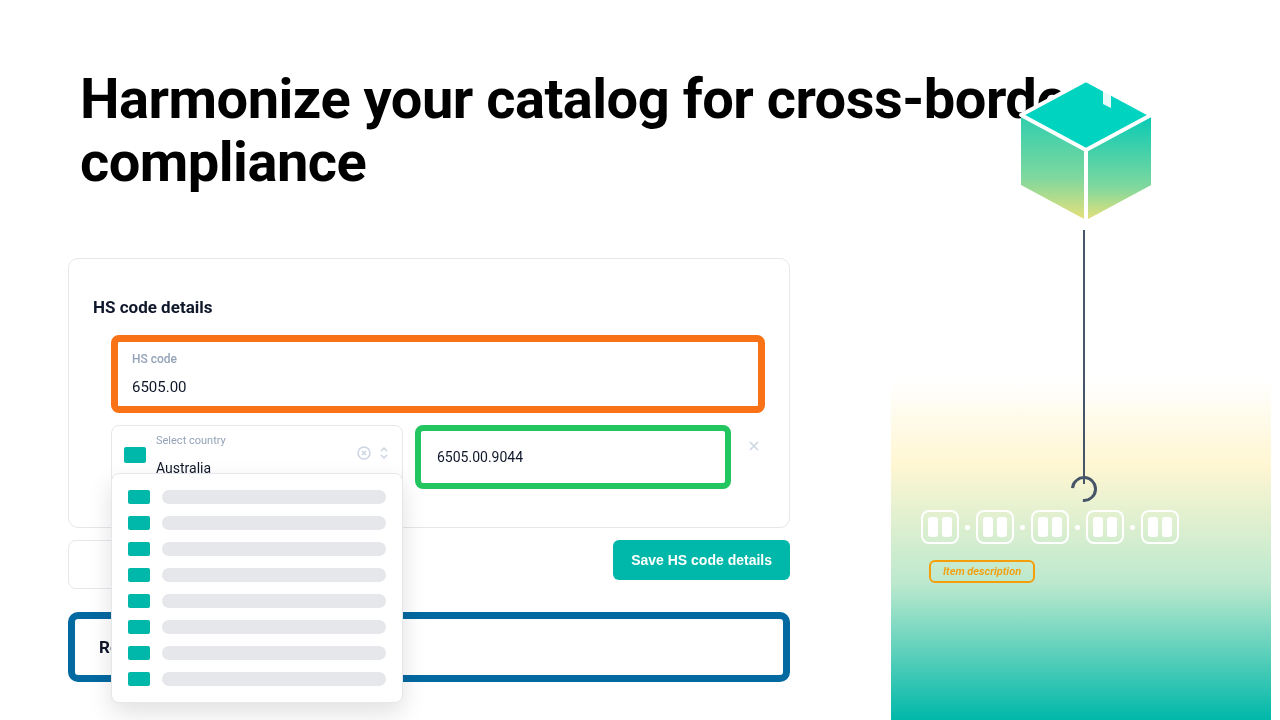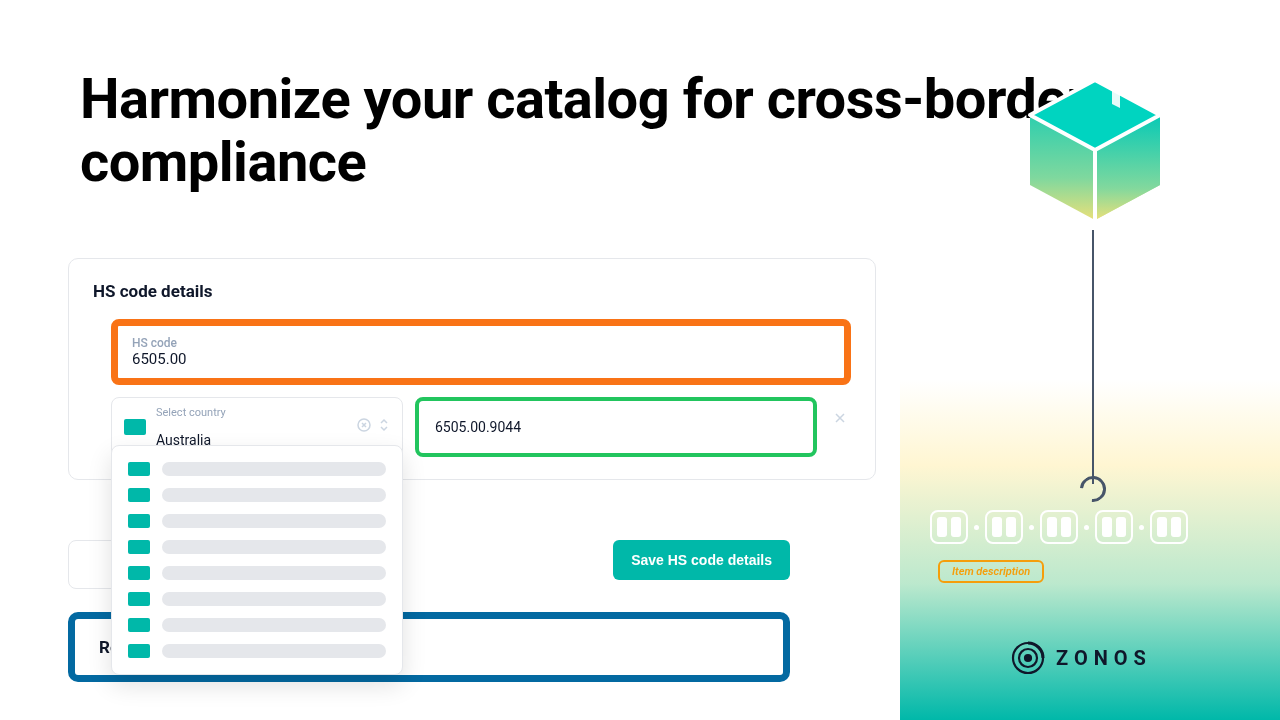--- a/index.html
+++ b/index.html
@@ -1,53 +1,53 @@
 <!DOCTYPE html>
 <html><head>
 <meta charset="utf-8">
 <style>
 * { margin: 0; padding: 0; box-sizing: border-box; }
 body { font-family: -apple-system, BlinkMacSystemFont, 'Segoe UI', Roboto, sans-serif; width: 1280px; height: 720px; background: #fff; overflow: hidden; position: relative; }
 
 .heading { position: absolute; top: 68px; left: 80px; font-size: 56px; font-weight: 700; color: #000; line-height: 1.12; letter-spacing: -0.5px; }
 
-.card { position: absolute; top: 258px; left: 68px; width: 808px; border: 1px solid #e5e7eb; border-radius: 10px; padding: 22px 24px; background: #fff; }
+.card { position: absolute; top: 258px; left: 68px; width: 722px; border: 1px solid #e5e7eb; border-radius: 10px; padding: 38px 24px; background: #fff; }
 .card-title { font-size: 17px; font-weight: 700; color: #0f172a; margin-bottom: 18px; }
 
 .inner-group { margin-left: 18px; }
 
 .hs-input-wrap { border: 7px solid #f97316; border-radius: 8px; padding: 10px 14px; margin-bottom: 12px; background: #fff; }
 .hs-input-label { font-size: 12px; color: #94a3b8; font-weight: 500; }
-.hs-input-value { font-size: 15px; color: #0f172a; margin-top: 0; }
+.hs-input-value { font-size: 15px; color: #0f172a; margin-top: 12px; }
 
 .row { display: flex; gap: 12px; align-items: flex-start; }
 .select-wrap { position: relative; width: 292px; }
 .select-box { border: 1px solid #e5e7eb; border-radius: 8px; padding: 8px 12px; display: flex; align-items: center; gap: 10px; background: #fff; }
 .flag { width: 22px; height: 16px; background: #00b8a9; border-radius: 2px; flex-shrink: 0; }
 .select-text { flex: 1; }
 .select-label { font-size: 11px; color: #94a3b8; }
 .select-value { font-size: 14px; color: #0f172a; margin-top: 13px; }
 .select-icons { display: flex; align-items: center; gap: 6px; color: #cbd5e1; }
 
 .dropdown { position: absolute; top: 48px; left: 0; width: 292px; background: #fff; border: 1px solid #e5e7eb; border-radius: 8px; box-shadow: 0 10px 25px rgba(0,0,0,0.12); padding: 10px 12px; z-index: 10; }
 .dropdown-item { display: flex; align-items: center; gap: 12px; padding: 6px 4px; }
 .dropdown-item .flag { width: 22px; height: 14px; }
 .skel { height: 14px; background: #e5e7eb; border-radius: 7px; flex: 1; }
 
-.code-input { flex: 1; border: 4px solid #22c55e; border-radius: 8px; padding: 18px 16px; font-size: 14px; color: #0f172a; background: #fff; }
+.code-input { flex: 1; border: 6px solid #22c55e; border-radius: 8px; padding: 18px 16px; font-size: 14px; color: #0f172a; background: #fff; }
 .close-x { color: #cbd5e1; font-size: 16px; padding: 14px 4px; display: flex; align-items: center; }
 
 .actions { position: absolute; top: 540px; left: 68px; width: 722px; display: flex; justify-content: space-between; align-items: flex-start; }
 .btn-outline { border: 1px solid #e5e7eb; background: #fff; border-radius: 8px; padding: 14px 22px; width: 320px; text-align: left; color: #fff; }
 .btn-primary { background: #00b8a9; color: #fff; border: none; border-radius: 6px; padding: 12px 18px; font-size: 14px; font-weight: 600; cursor: pointer; }
 
 .card2 { position: absolute; top: 612px; left: 68px; width: 722px; border: 7px solid #0369a1; border-radius: 10px; padding: 18px 24px; background: #fff; }
 .card2-title { font-size: 17px; font-weight: 700; color: #0f172a; }
 
-.right-panel { position: absolute; top: 0; right: 0; width: 380px; height: 720px; }
+.right-panel { position: absolute; top: 0; right: 9px; width: 380px; height: 720px; }
 .gradient-bg { position: absolute; top: 380px; left: 0; width: 380px; height: 340px; background: linear-gradient(to bottom, rgba(255,255,255,0) 0%, rgba(255,240,180,0.6) 25%, rgba(180,230,200,0.9) 60%, #00b8a9 100%); }
 
 .box-icon { position: absolute; top: 70px; left: 120px; width: 150px; height: 150px; }
 .line { position: absolute; top: 230px; left: 192px; width: 2px; height: 254px; background: #475569; }
 .hook { position: absolute; top: 476px; left: 180px; width: 26px; height: 26px; border: 3px solid #475569; border-radius: 50%; border-left-color: transparent; transform: rotate(-40deg); }
 
 .code-blocks { position: absolute; top: 510px; left: 30px; display: flex; align-items: center; gap: 4px; }
 .digit-group { display: flex; gap: 4px; border: 2px solid #fff; border-radius: 8px; padding: 5px; }
 .digit { width: 10px; height: 20px; background: #fff; border-radius: 3px; }
 .dot { width: 5px; height: 5px; background: #fff; border-radius: 50%; margin: 0 2px; }
@@ -185,22 +185,13 @@
         <div class="digit"></div>
         <div class="digit"></div>
       </div>
     <div class="dot"></div>
     <div class="digit-group">
         <div class="digit"></div>
         <div class="digit"></div>
       </div>
   </div>
   <div class="desc-badge">Item description</div>
-  <div class="logo">
-    <svg width="36" height="36" viewBox="0 0 36 36" fill="none" stroke="#0f172a" stroke-width="2.2">
-      <circle cx="18" cy="18" r="15"></circle>
-      <circle cx="18" cy="18" r="9"></circle>
-      <circle cx="18" cy="18" r="3" fill="#0f172a"></circle>
-      <path d="M18 3 A15 15 0 0 1 33 18" stroke-width="3"></path>
-    </svg>
-    <span class="logo-text">ZONOS</span>
-  </div>
 </div>
 
 </body></html>

